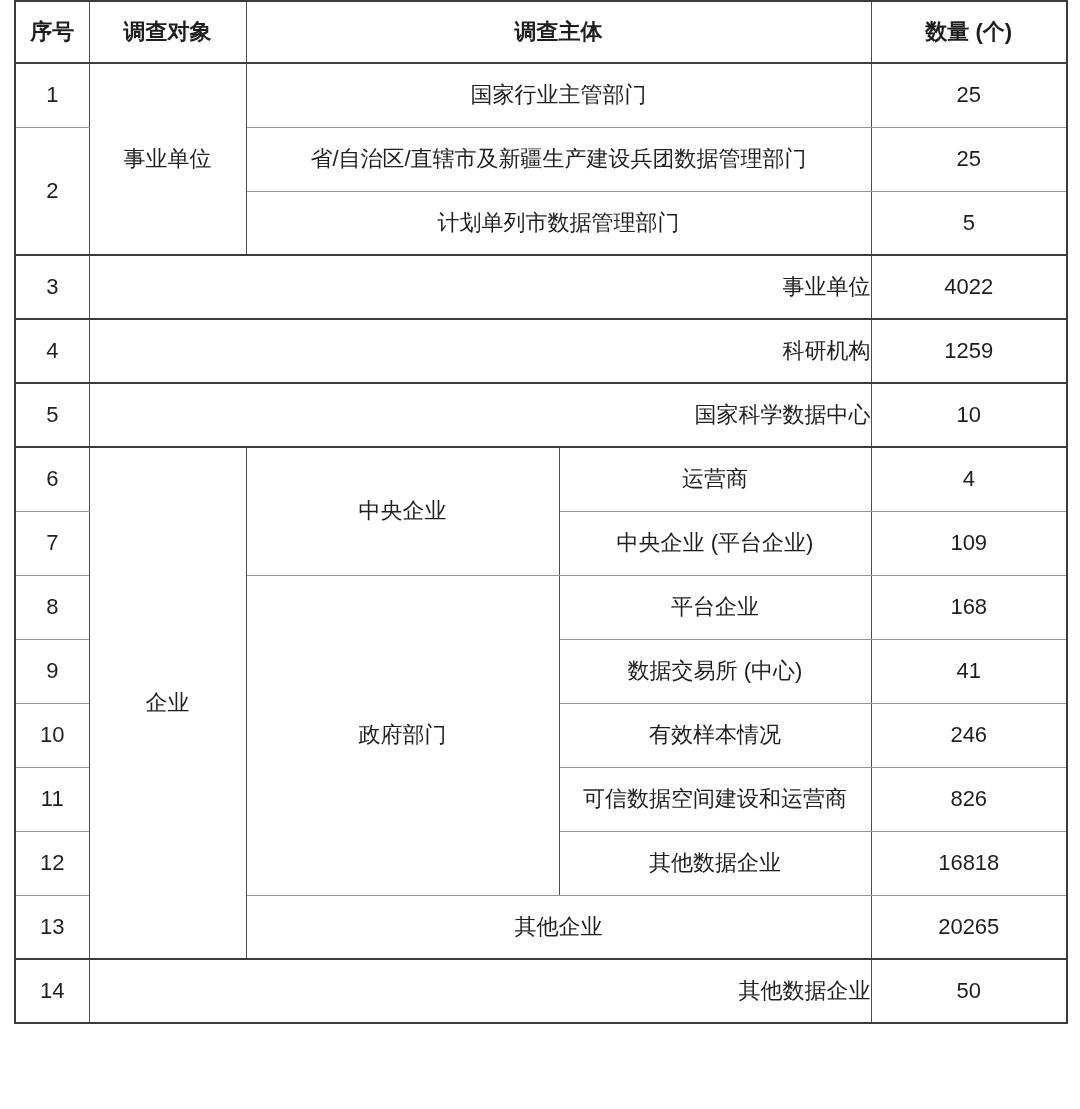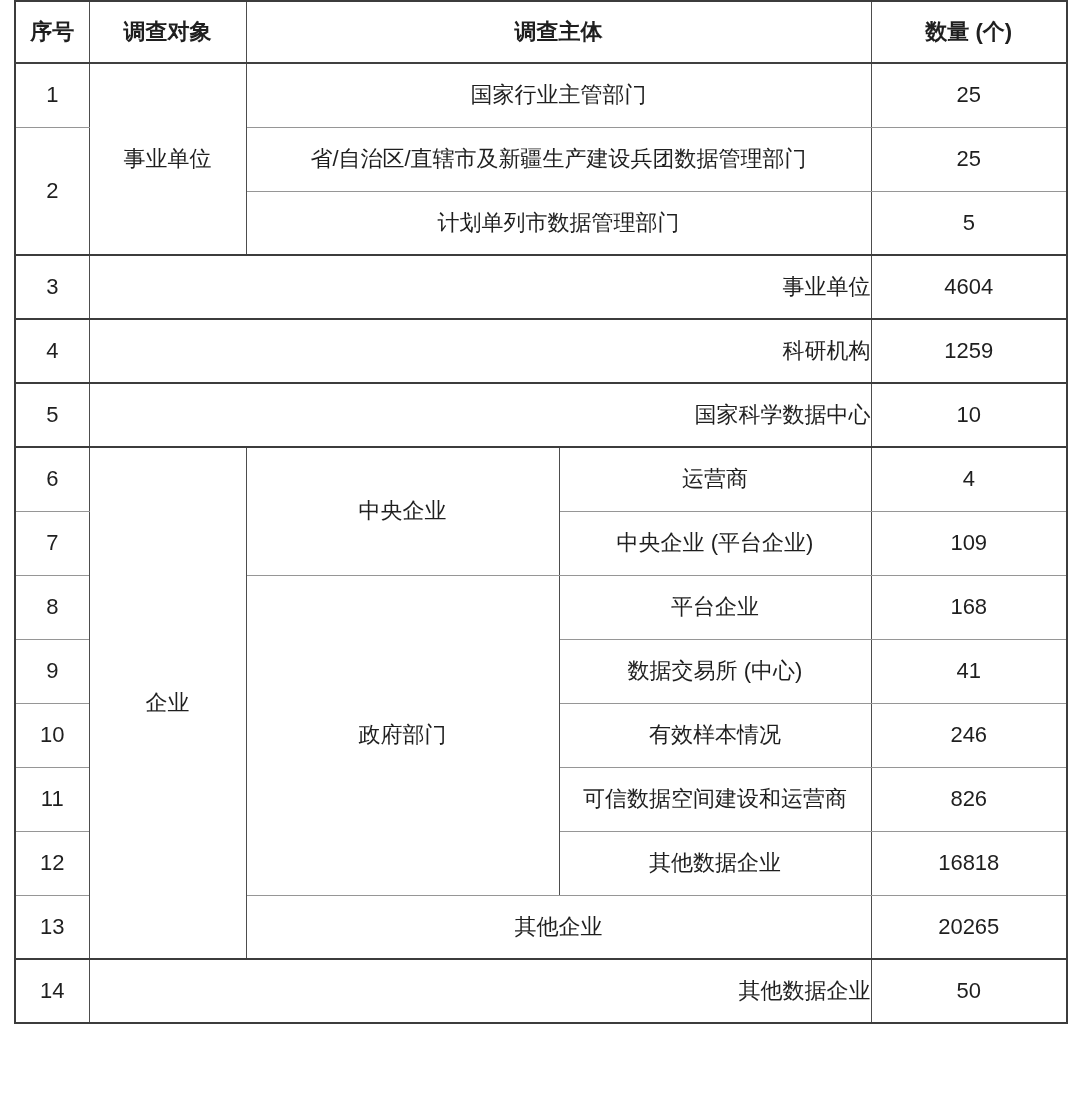--- a/index.html
+++ b/index.html
@@ -92,21 +92,21 @@
         <td class="c" colspan="2">省/自治区/直辖市及新疆生产建设兵团数据管理部门</td>
         <td class="c">25</td>
       </tr>
       <tr>
         <td class="c" colspan="2">计划单列市数据管理部门</td>
         <td class="c">5</td>
       </tr>
       <tr class="major">
         <td class="c">3</td>
         <td class="l" colspan="3">事业单位</td>
-        <td class="c">4604</td>
+        <td class="c">4022</td>
       </tr>
       <tr class="major">
         <td class="c">4</td>
         <td class="l" colspan="3">科研机构</td>
         <td class="c">1259</td>
       </tr>
       <tr class="major">
         <td class="c">5</td>
         <td class="l" colspan="3">国家科学数据中心</td>
         <td class="c">10</td>

